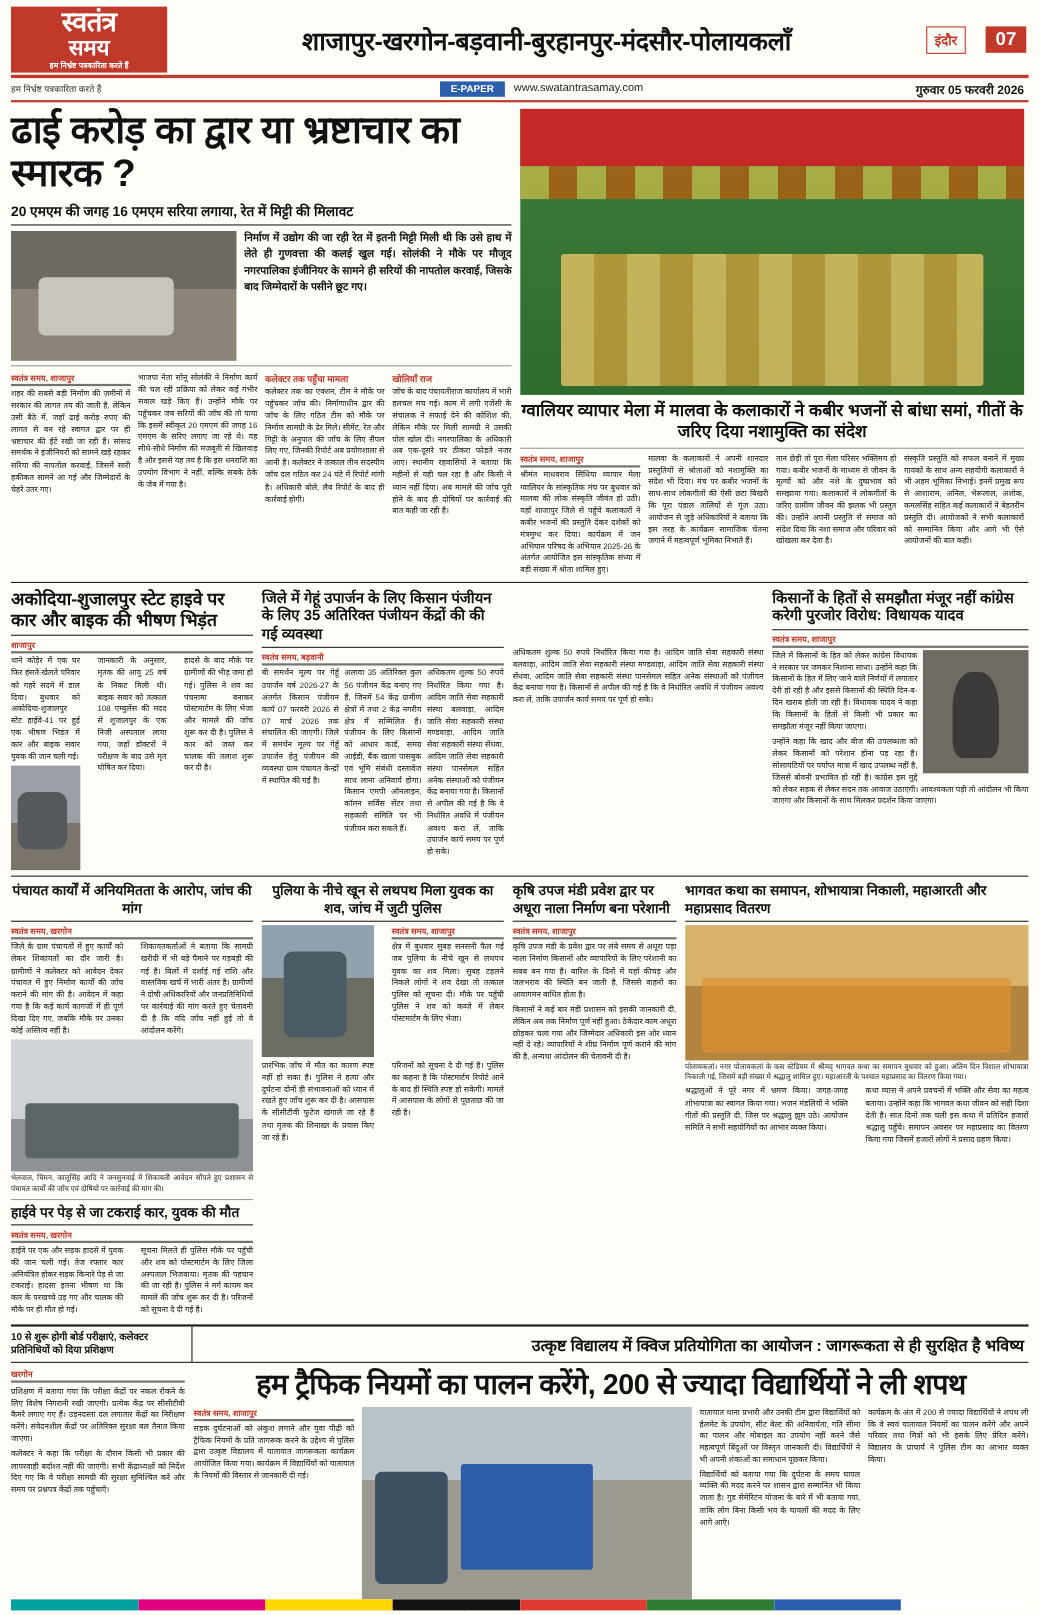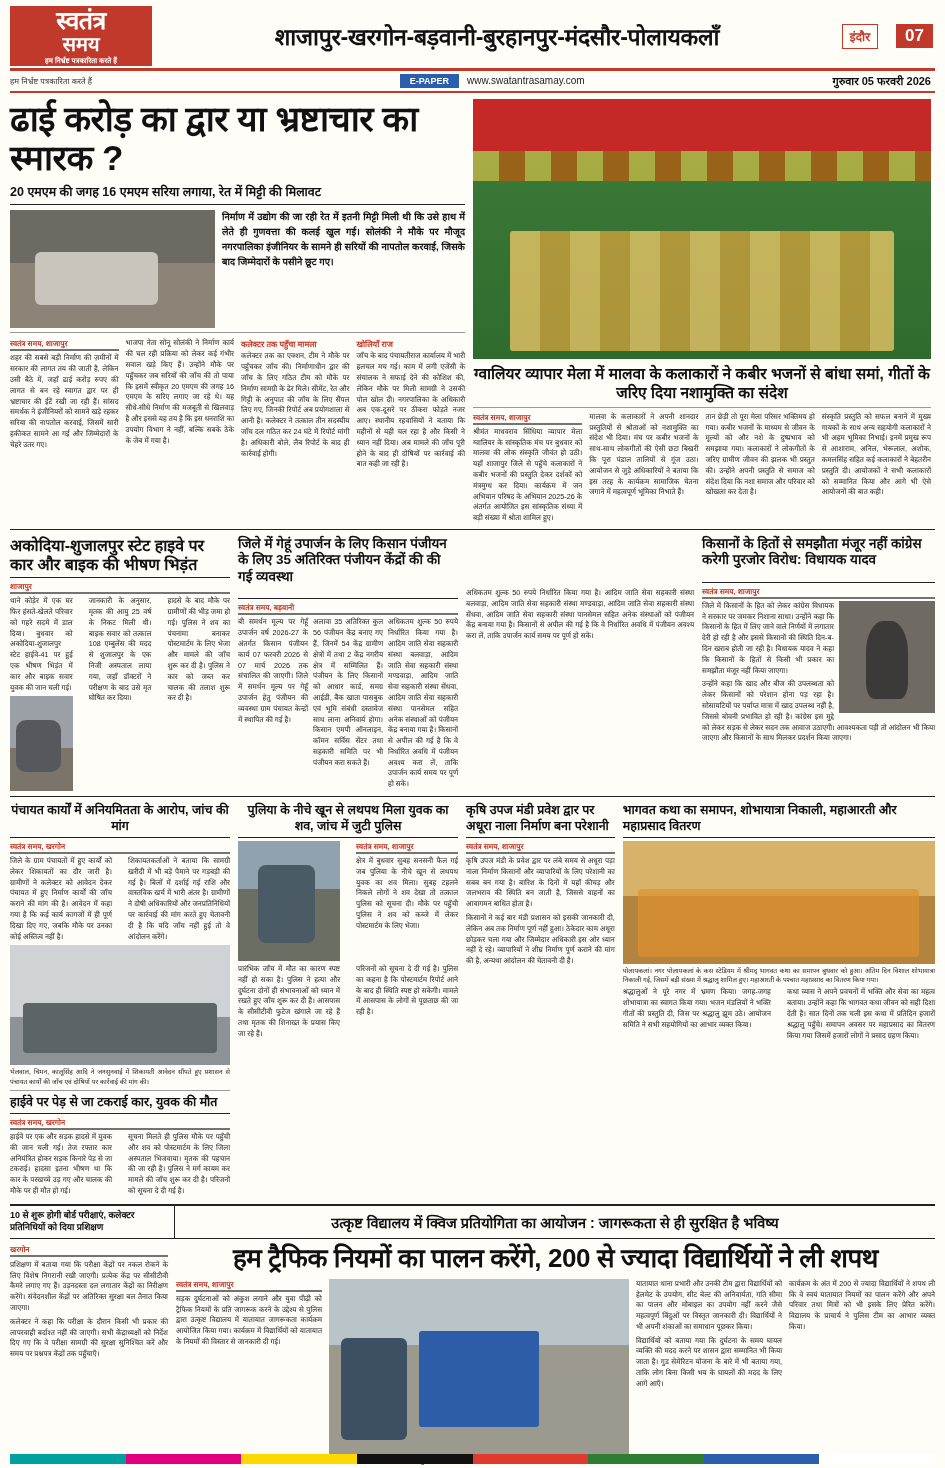--- a/index.html
+++ b/index.html
@@ -58,40 +58,40 @@
   .top-right { width:458px; }
   .top-right-photo { width:100%; height:260px; }
   .tr-head { font-size:15.5px; font-weight:bold; line-height:1.25; margin-top:5px; text-align:center; }
   .tr-cols { display:flex; gap:7px; margin-top:4px; }
   .tr-col { flex:1; }
 
   
   .row2 { display:flex; gap:8px; margin-top:6px; }
   .r2a { width:222px; } .r2b { width:222px; } .r2c { width:230px; } .r2d { width:235px; }
   .h2 { font-size:16px; font-weight:bold; line-height:1.2; border-bottom:1px solid #222; padding-bottom:3px; margin-bottom:3px; }
-  .h2c { font-size:13.5px; font-weight:bold; line-height:1.22; border-bottom:1px solid #222; padding-bottom:13px; margin-bottom:3px; }
+  .h2c { font-size:13.5px; font-weight:bold; line-height:1.22; border-bottom:1px solid #222; padding-bottom:3px; margin-bottom:3px; }
   .cols2 { display:flex; gap:16px; }
   .cols3 { display:flex; gap:5px; }
   .c { flex:1; }
   .ph-acc { width:100%; height:95px; }
   .ph-mla { width:96px; height:112px; float:right; margin:0 0 3px 5px; }
 
   
   .row3 { display:flex; gap:8px; margin-top:6px; }
   .r3a { width:222px; } .r3b { width:222px; } .r3c { width:150px; } .r3d { width:315px; }
   .h3 { font-size:12.5px; font-weight:bold; line-height:1.22; border-bottom:1px solid #222; padding-bottom:3px; margin-bottom:3px; text-align:center;}
   .h3l { font-size:12.5px; font-weight:bold; line-height:1.22; border-bottom:1px solid #222; padding-bottom:3px; margin-bottom:3px;}
   .ph-r3a { width:100%; height:120px; }
   .ph-r3b { width:100%; height:120px; }
   .ph-r3d { width:100%; height:123px; }
 
   
   .strip { border-top:2px solid #222; border-bottom:1px solid #222; margin-top:7px; display:flex; }
   .strip-left { width:165px; font-size:9px; font-weight:bold; line-height:1.3; padding:4px 6px 4px 0; border-right:1px solid #222;}
-  .strip-right { flex:1; font-size:14.5px; font-weight:bold; text-align:center; padding:6px 4px; }
+  .strip-right { flex:1; font-size:14.5px; font-weight:bold; text-align:right; padding:6px 4px; }
 
   .bot { display:flex; gap:8px; margin-top:5px; }
   .bot-left { width:165px; }
   .bot-right { flex:1; }
   .bot-head { font-size:26px; font-weight:bold; text-align:center; line-height:1.15; letter-spacing:-0.4px; }
   .bot-cols { display:flex; gap:7px; margin-top:5px; }
   .bot-c { width:146px; }
   .bot-photo { width:300px; height:175px; }
   .bot-last { flex:1; }
 

